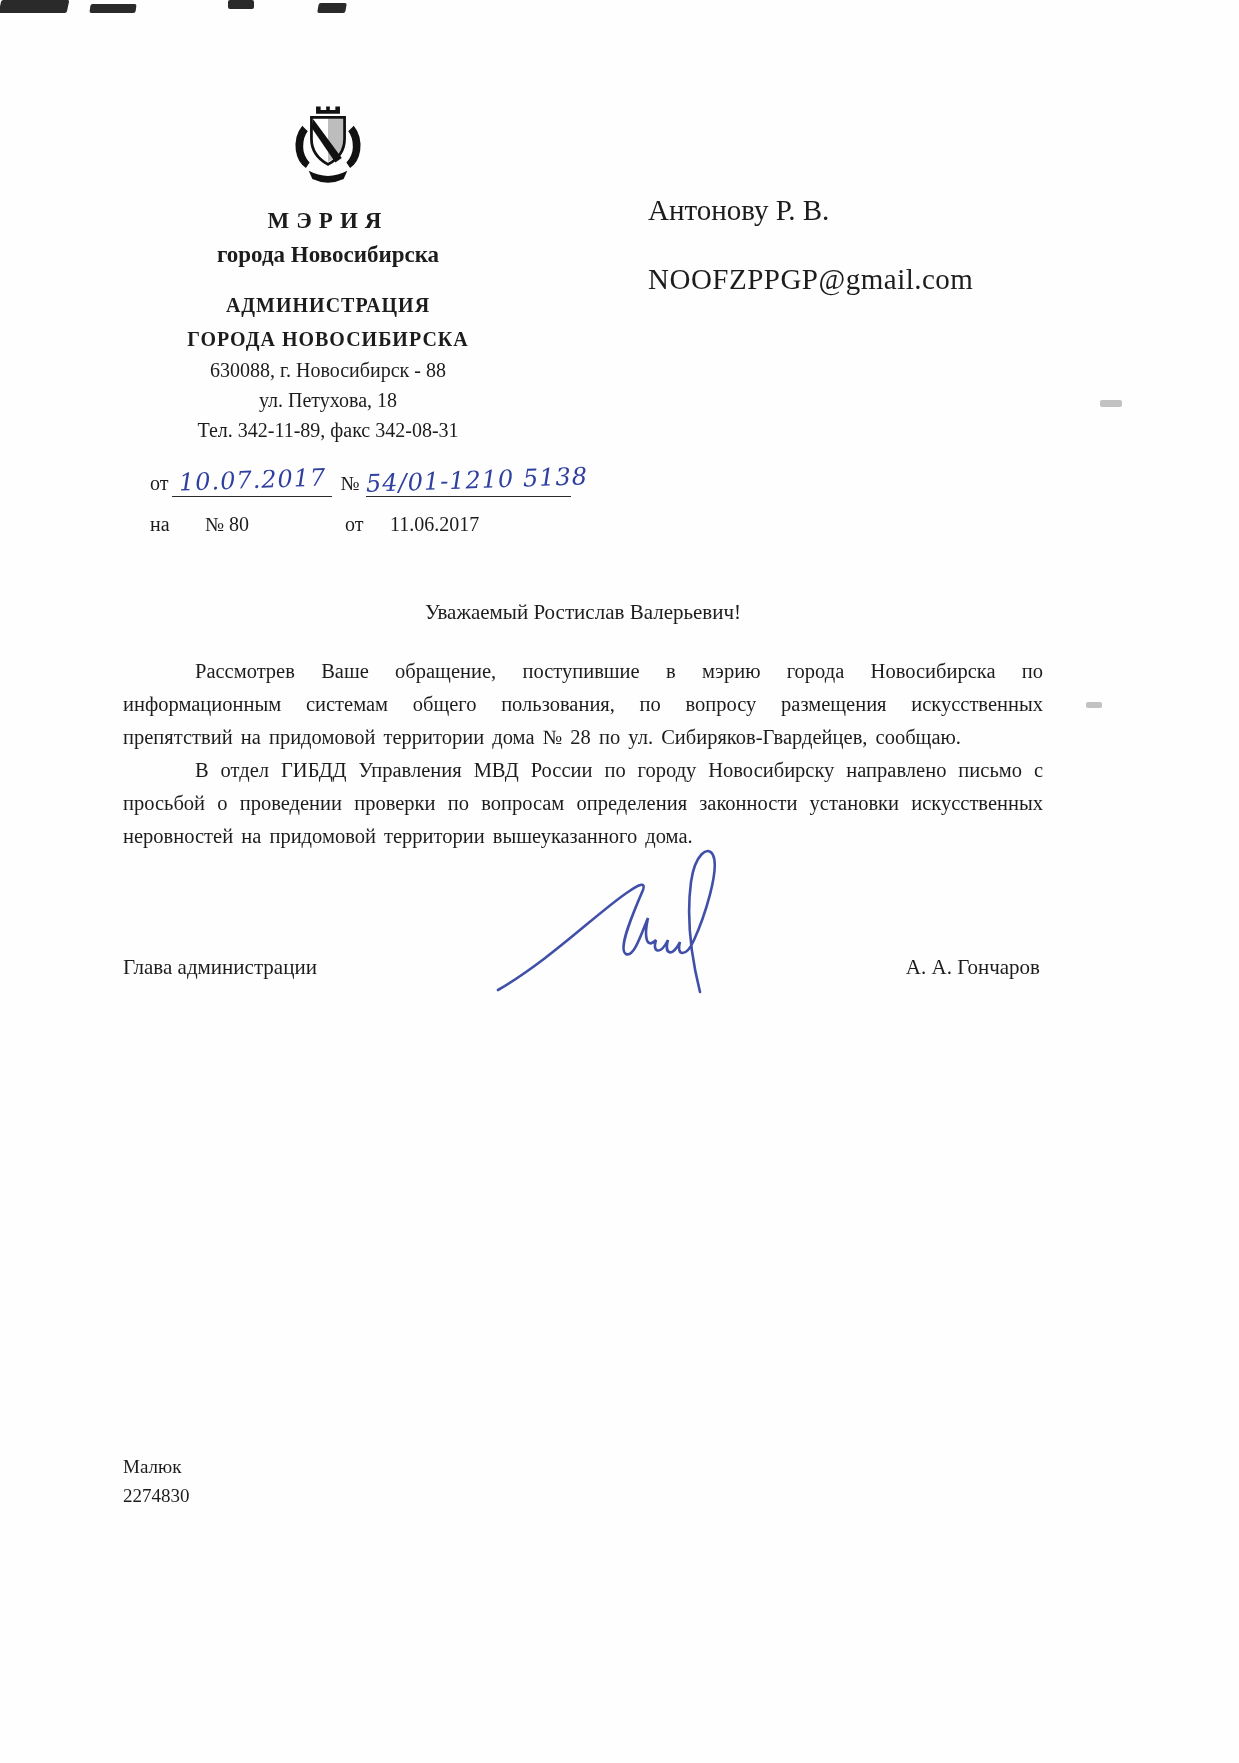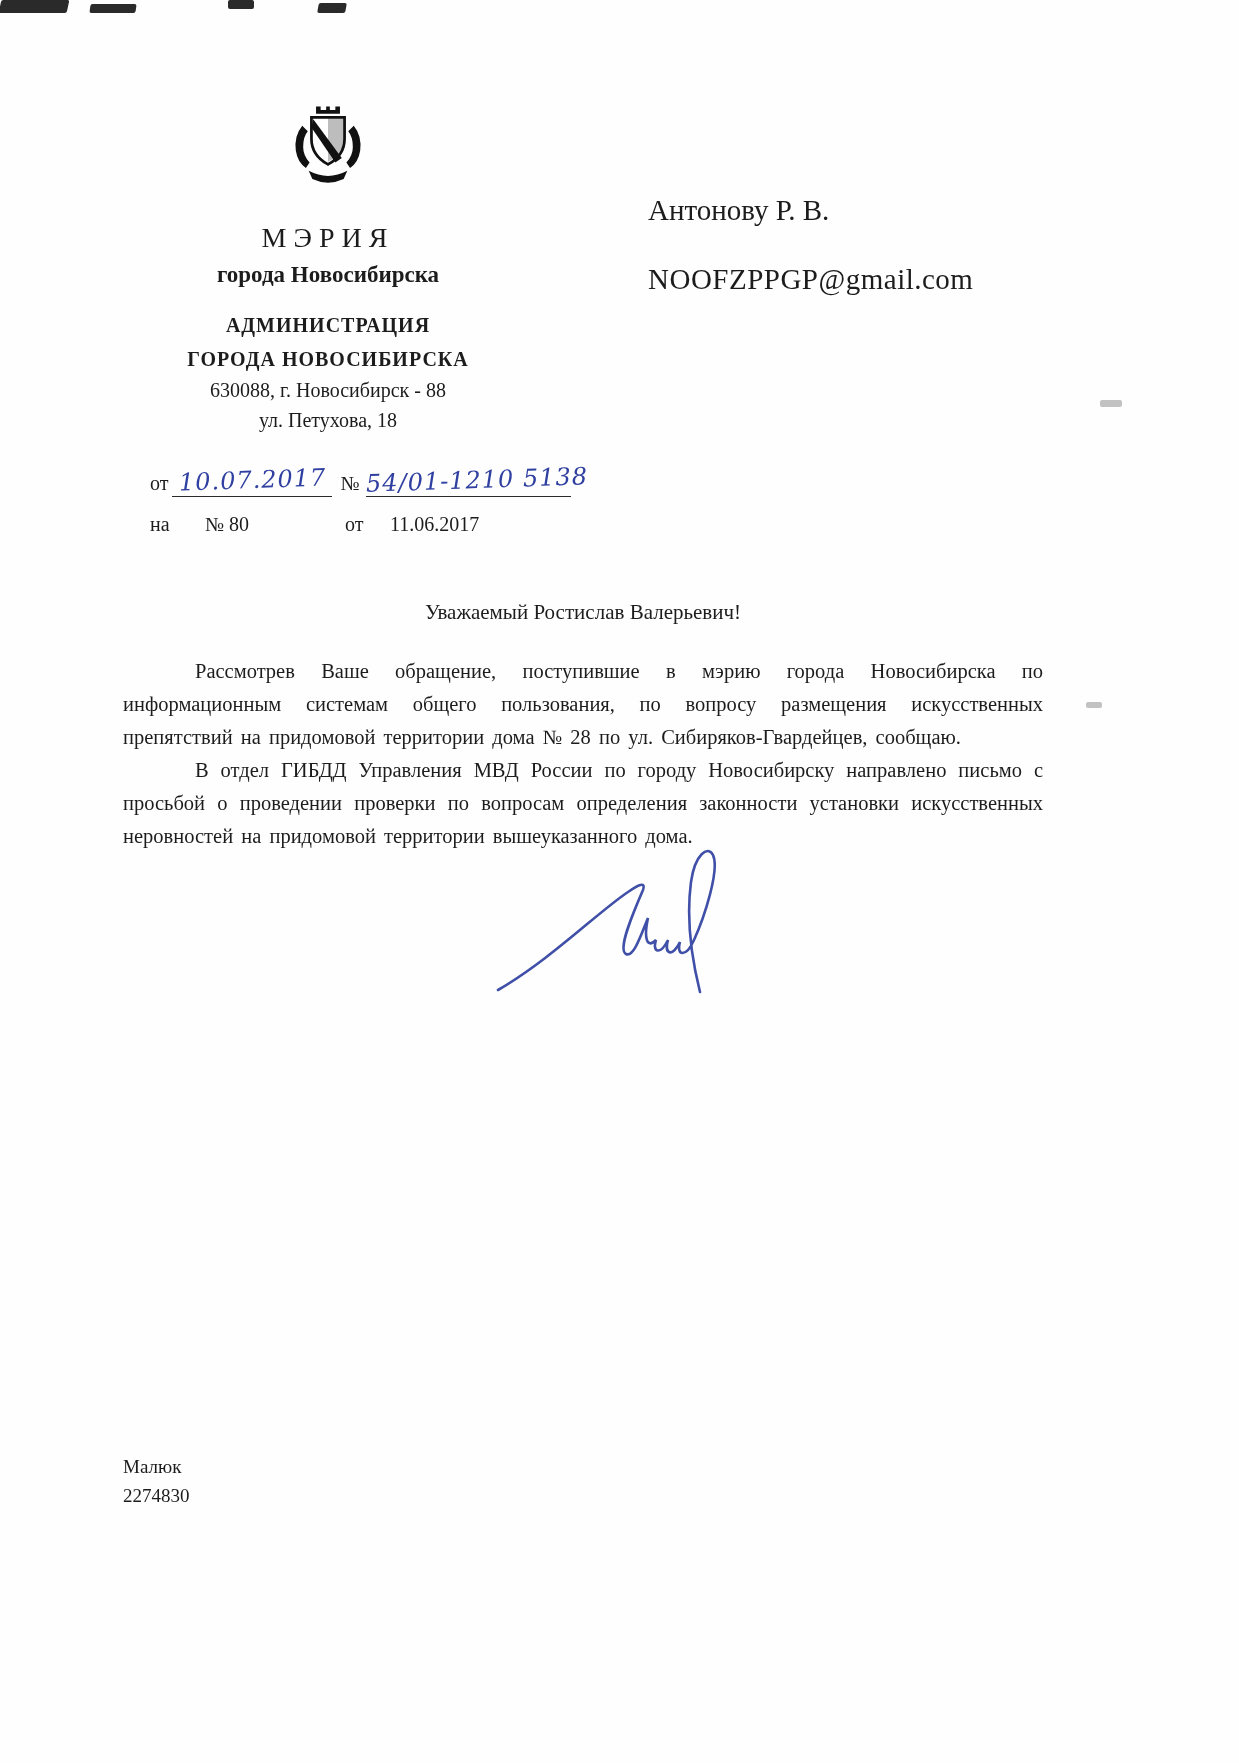--- a/index.html
+++ b/index.html
@@ -19,21 +19,21 @@
   .artifact.light { background: #c2c2c2; }
 
   
   .letterhead {
     position: absolute;
     left: 108px; top: 100px;
     width: 440px;
     text-align: center;
   }
   .emblem { display: inline-block; margin-bottom: 6px; }
-  .org1 { font-size: 28px; font-weight: 400; letter-spacing: 7px; margin-top: 20px; }
+  .org1 { font-size: 23px; font-weight: 700; letter-spacing: 7px; margin-top: 6px; }
   .org2 { font-size: 23px; font-weight: 700; margin-top: 8px; }
   .dept { font-size: 20px; font-weight: 700; letter-spacing: 1px; margin-top: 4px; line-height: 30px; }
   .dept.first { margin-top: 22px; }
   .addr { font-size: 20px; margin-top: 2px; line-height: 28px; }
 
   
   .ref {
     position: absolute;
     left: 150px; top: 468px;
     width: 470px;
@@ -135,20 +135,21 @@
         <path d="M34 21 L65 63 L58 68 L32 30 z" fill="#111"></path>
         <path d="M29 77 q21 11 42 0 l-4 9 q-17 8 -34 0 z" fill="#111"></path>
       </svg>
     </span>
     <div class="org1">МЭРИЯ</div>
     <div class="org2">города Новосибирска</div>
     <div class="dept first">АДМИНИСТРАЦИЯ</div>
     <div class="dept">ГОРОДА НОВОСИБИРСКА</div>
     <div class="addr">630088, г. Новосибирск - 88</div>
     <div class="addr">ул. Петухова, 18</div>
+    <div class="addr">Тел. 342-11-89, факс 342-08-31</div>
   </div>
 
   <div class="ref">
     <div class="ref-row">
       <span>от</span>
       <span class="fill-line fill-date"><span class="hand">10.07.2017</span></span>
       <span class="no-label">№</span>
       <span class="fill-line fill-num"><span class="hand">54/01-1210 5138</span></span>
     </div>
     <div class="ref-row second">
@@ -179,19 +180,23 @@
              C 154 118, 162 92, 168 78
              C 164 96, 166 110, 176 100
              C 172 112, 180 116, 188 100
              C 184 114, 192 118, 200 102
              C 196 116, 206 118, 214 100
              C 224 78, 240 30, 233 15
              C 228 5, 215 14, 211 42
              C 207 72, 210 112, 220 152" fill="none" stroke="#3040a0" stroke-width="2.6" stroke-linecap="round" opacity="0.92"></path>
   </svg>
 
+  <div class="sig-row">
+    <span>Глава администрации</span>
+    <span>А. А. Гончаров</span>
+  </div>
 
   <div class="footer">
     <div>Малюк</div>
     <div>2274830</div>
   </div>
 
 </div>
 
 </body></html>

